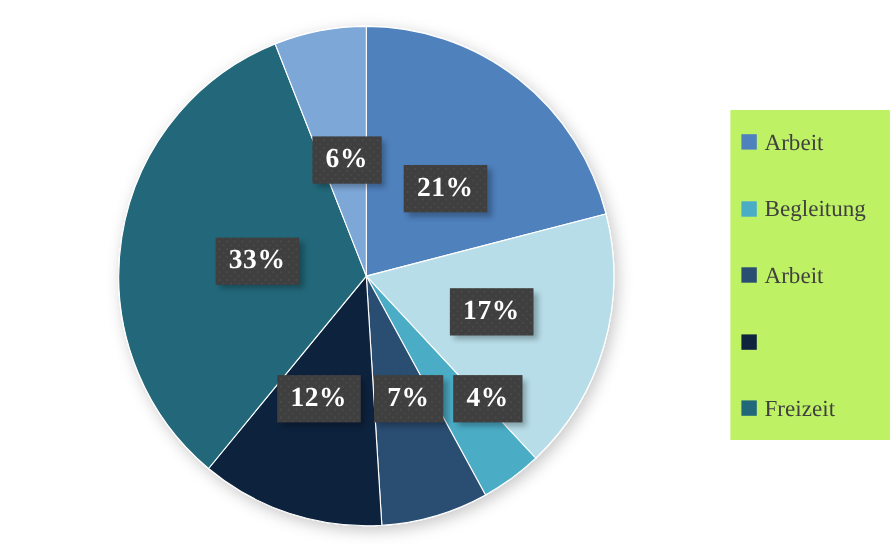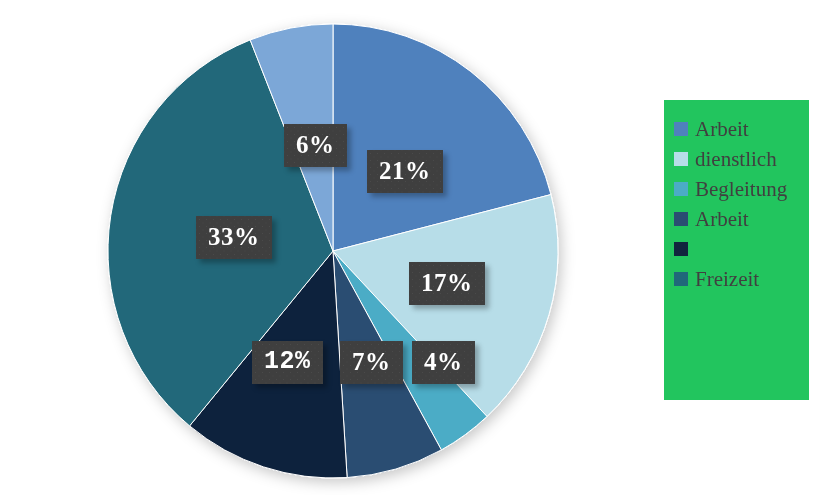--- a/index.html
+++ b/index.html
@@ -59,26 +59,26 @@
     user-select: none;
   }
 
   
   #legend {
     position: absolute;
     left: 664px;
     top: 100px;
     width: 145px;
     height: 300px;
-    background: #22c55e;
+    background: #bef264;
     box-sizing: border-box;
     padding: 14px 6px 14px 10px;
     display: flex;
     flex-direction: column;
-    justify-content: flex-start;
+    justify-content: space-between;
   }
 
   .legend-item {
     display: flex;
     align-items: center;
     height: 30px;
   }
 
   .legend-swatch {
     width: 14px;
@@ -120,36 +120,32 @@
     </svg>
 
     <div class="data-label" style="left:284px; top:124px;">6%</div>
 
     <div class="data-label" style="left:367px; top:142px;margin-top:8px;">21%</div>
 
     <div class="data-label" style="left:409px; top:262px;">17%</div>
 
     <div class="data-label" style="left:180px; top:216px;margin-left:16px;">33%</div>
 
-    <div class="data-label" style="left:252px; top:341px;font-family:Liberation Mono, monospace;">12%</div>
+    <div class="data-label" style="left:252px; top:341px;">12%</div>
 
     <div class="data-label" style="left:340px; top:341px;">7%</div>
 
     <div class="data-label" style="left:412px; top:341px;">4%</div>
 
   </div>
 
   <div id="legend">
       <div class="legend-item">
         <span class="legend-swatch" style="background: rgb(79, 129, 189);"></span>
         <span class="legend-label">Arbeit</span>
-      </div>
-      <div class="legend-item">
-        <span class="legend-swatch" style="background: rgb(183, 221, 232);"></span>
-        <span class="legend-label">dienstlich</span>
       </div>
       <div class="legend-item">
         <span class="legend-swatch" style="background: rgb(75, 172, 198);"></span>
         <span class="legend-label">Begleitung</span>
       </div>
       <div class="legend-item">
         <span class="legend-swatch" style="background: rgb(42, 77, 114);"></span>
         <span class="legend-label">Arbeit</span>
       </div>
       <div class="legend-item">

